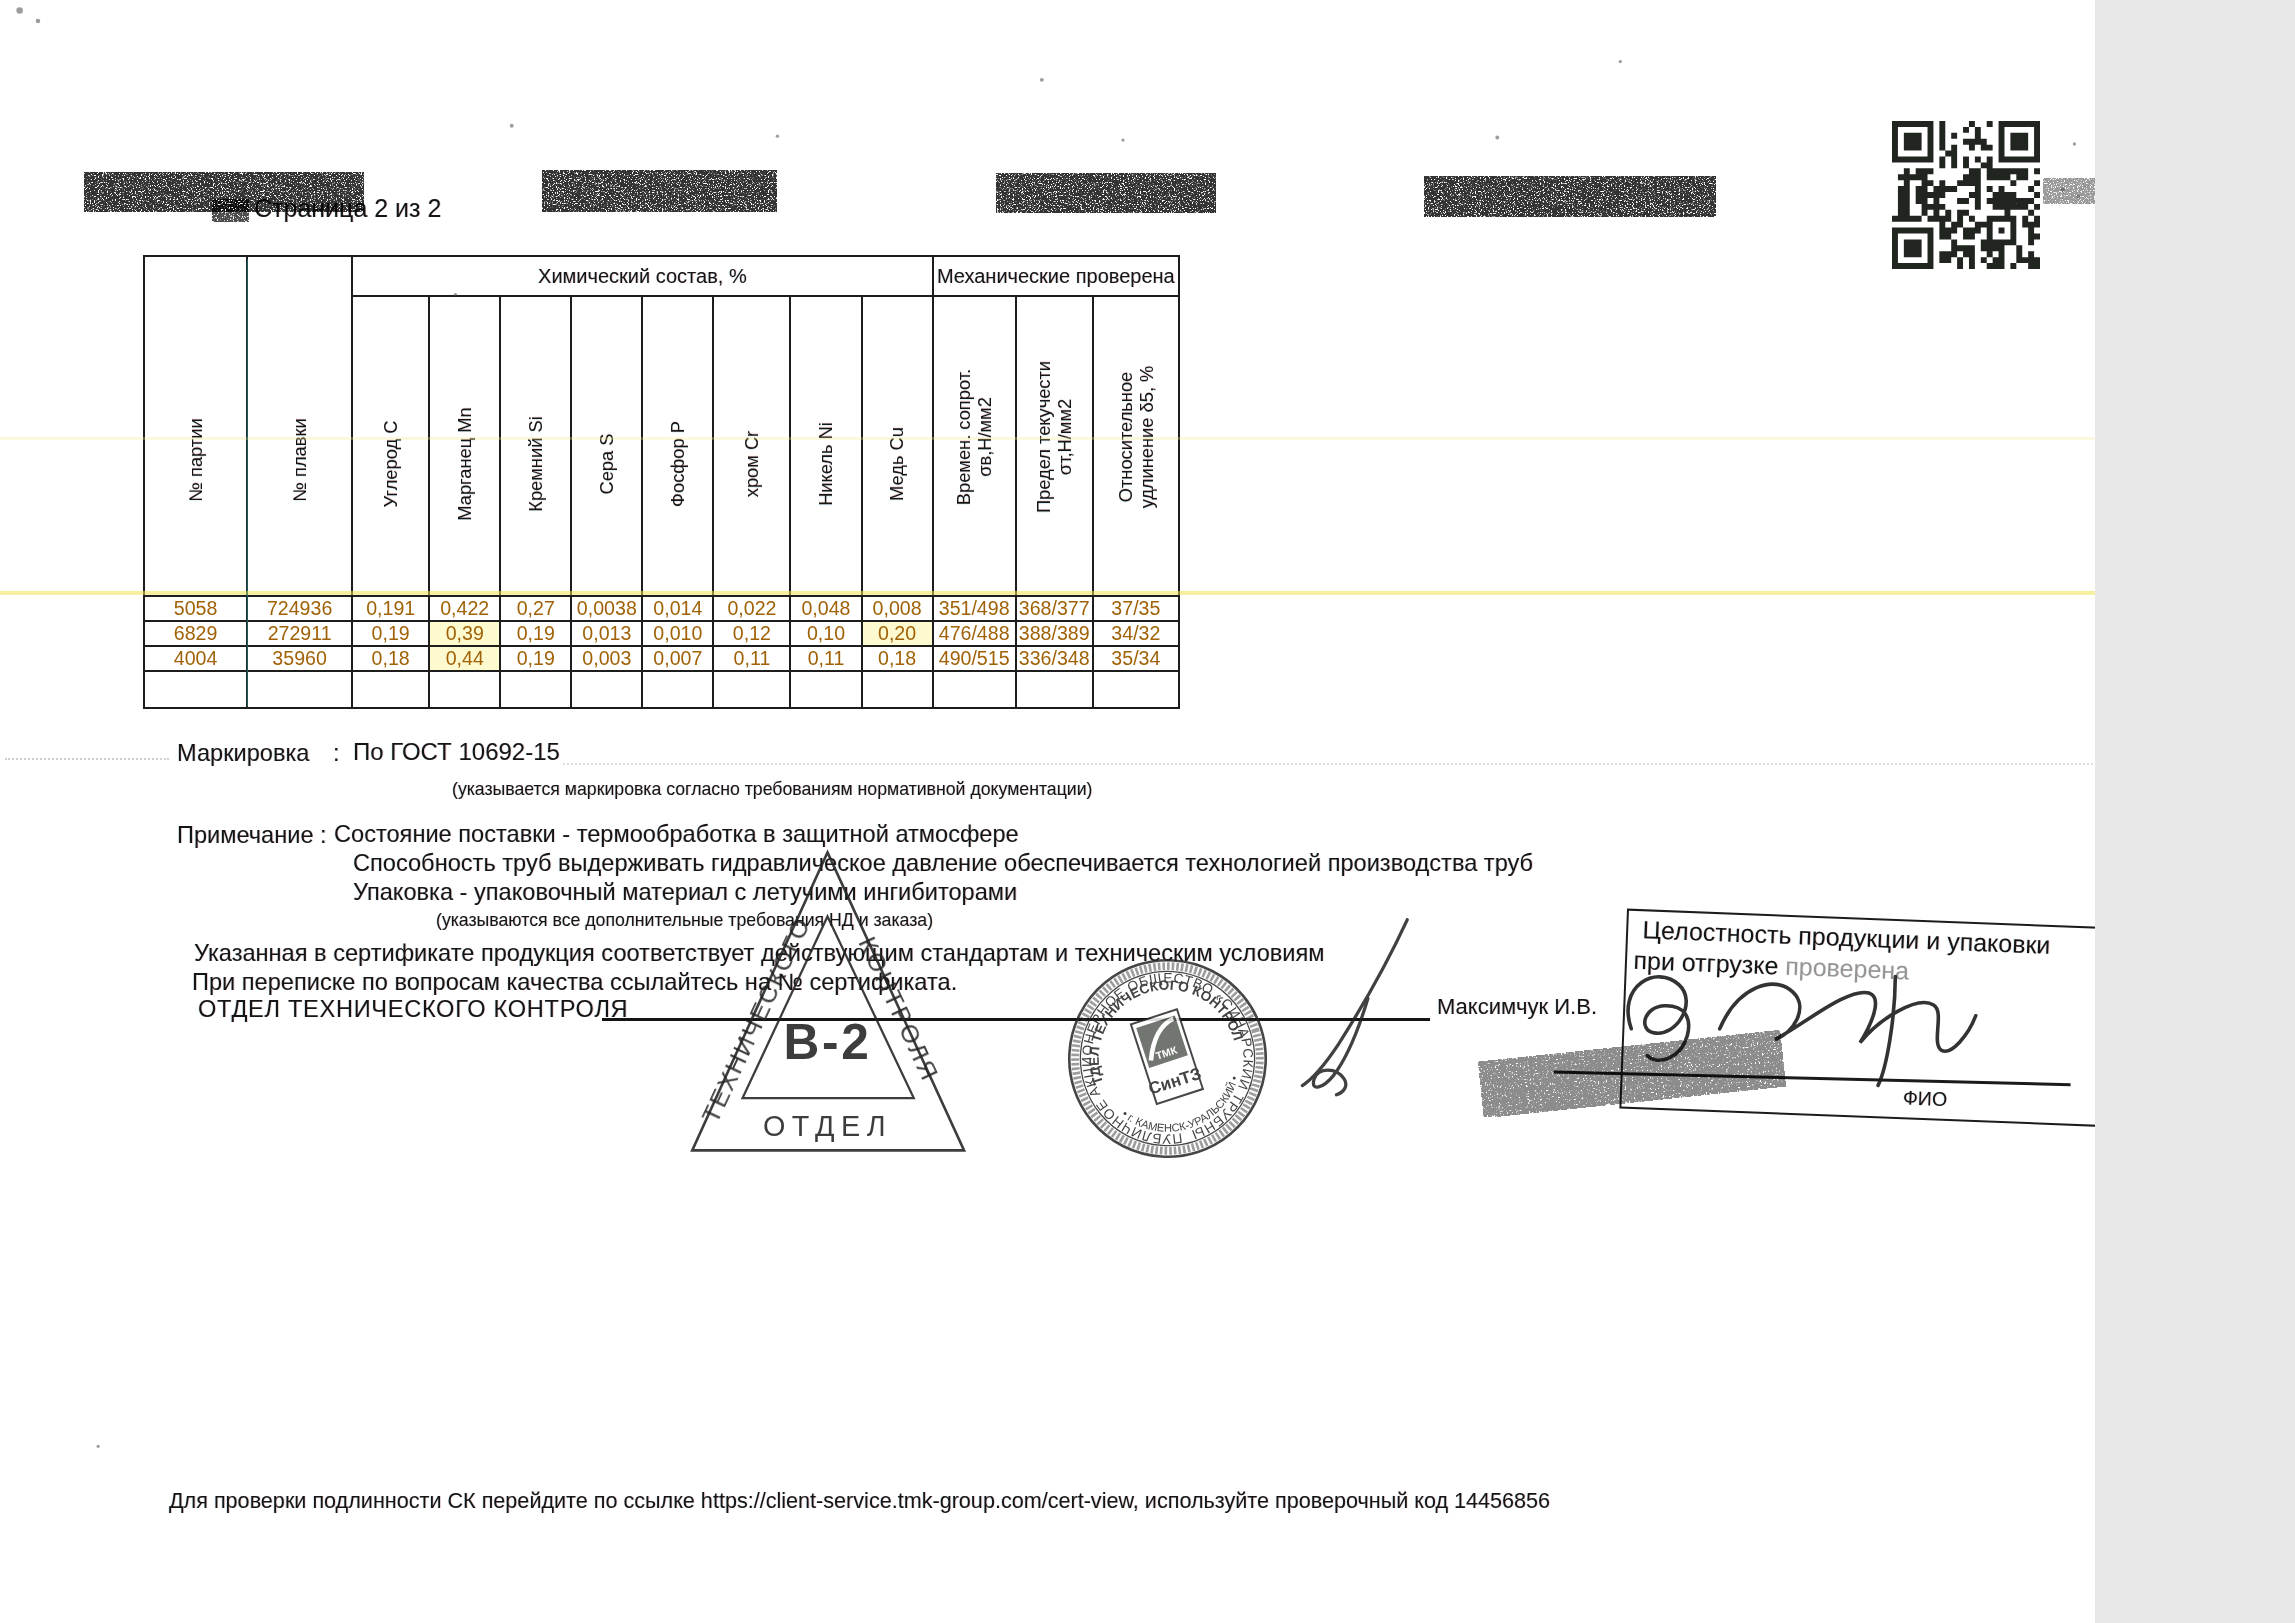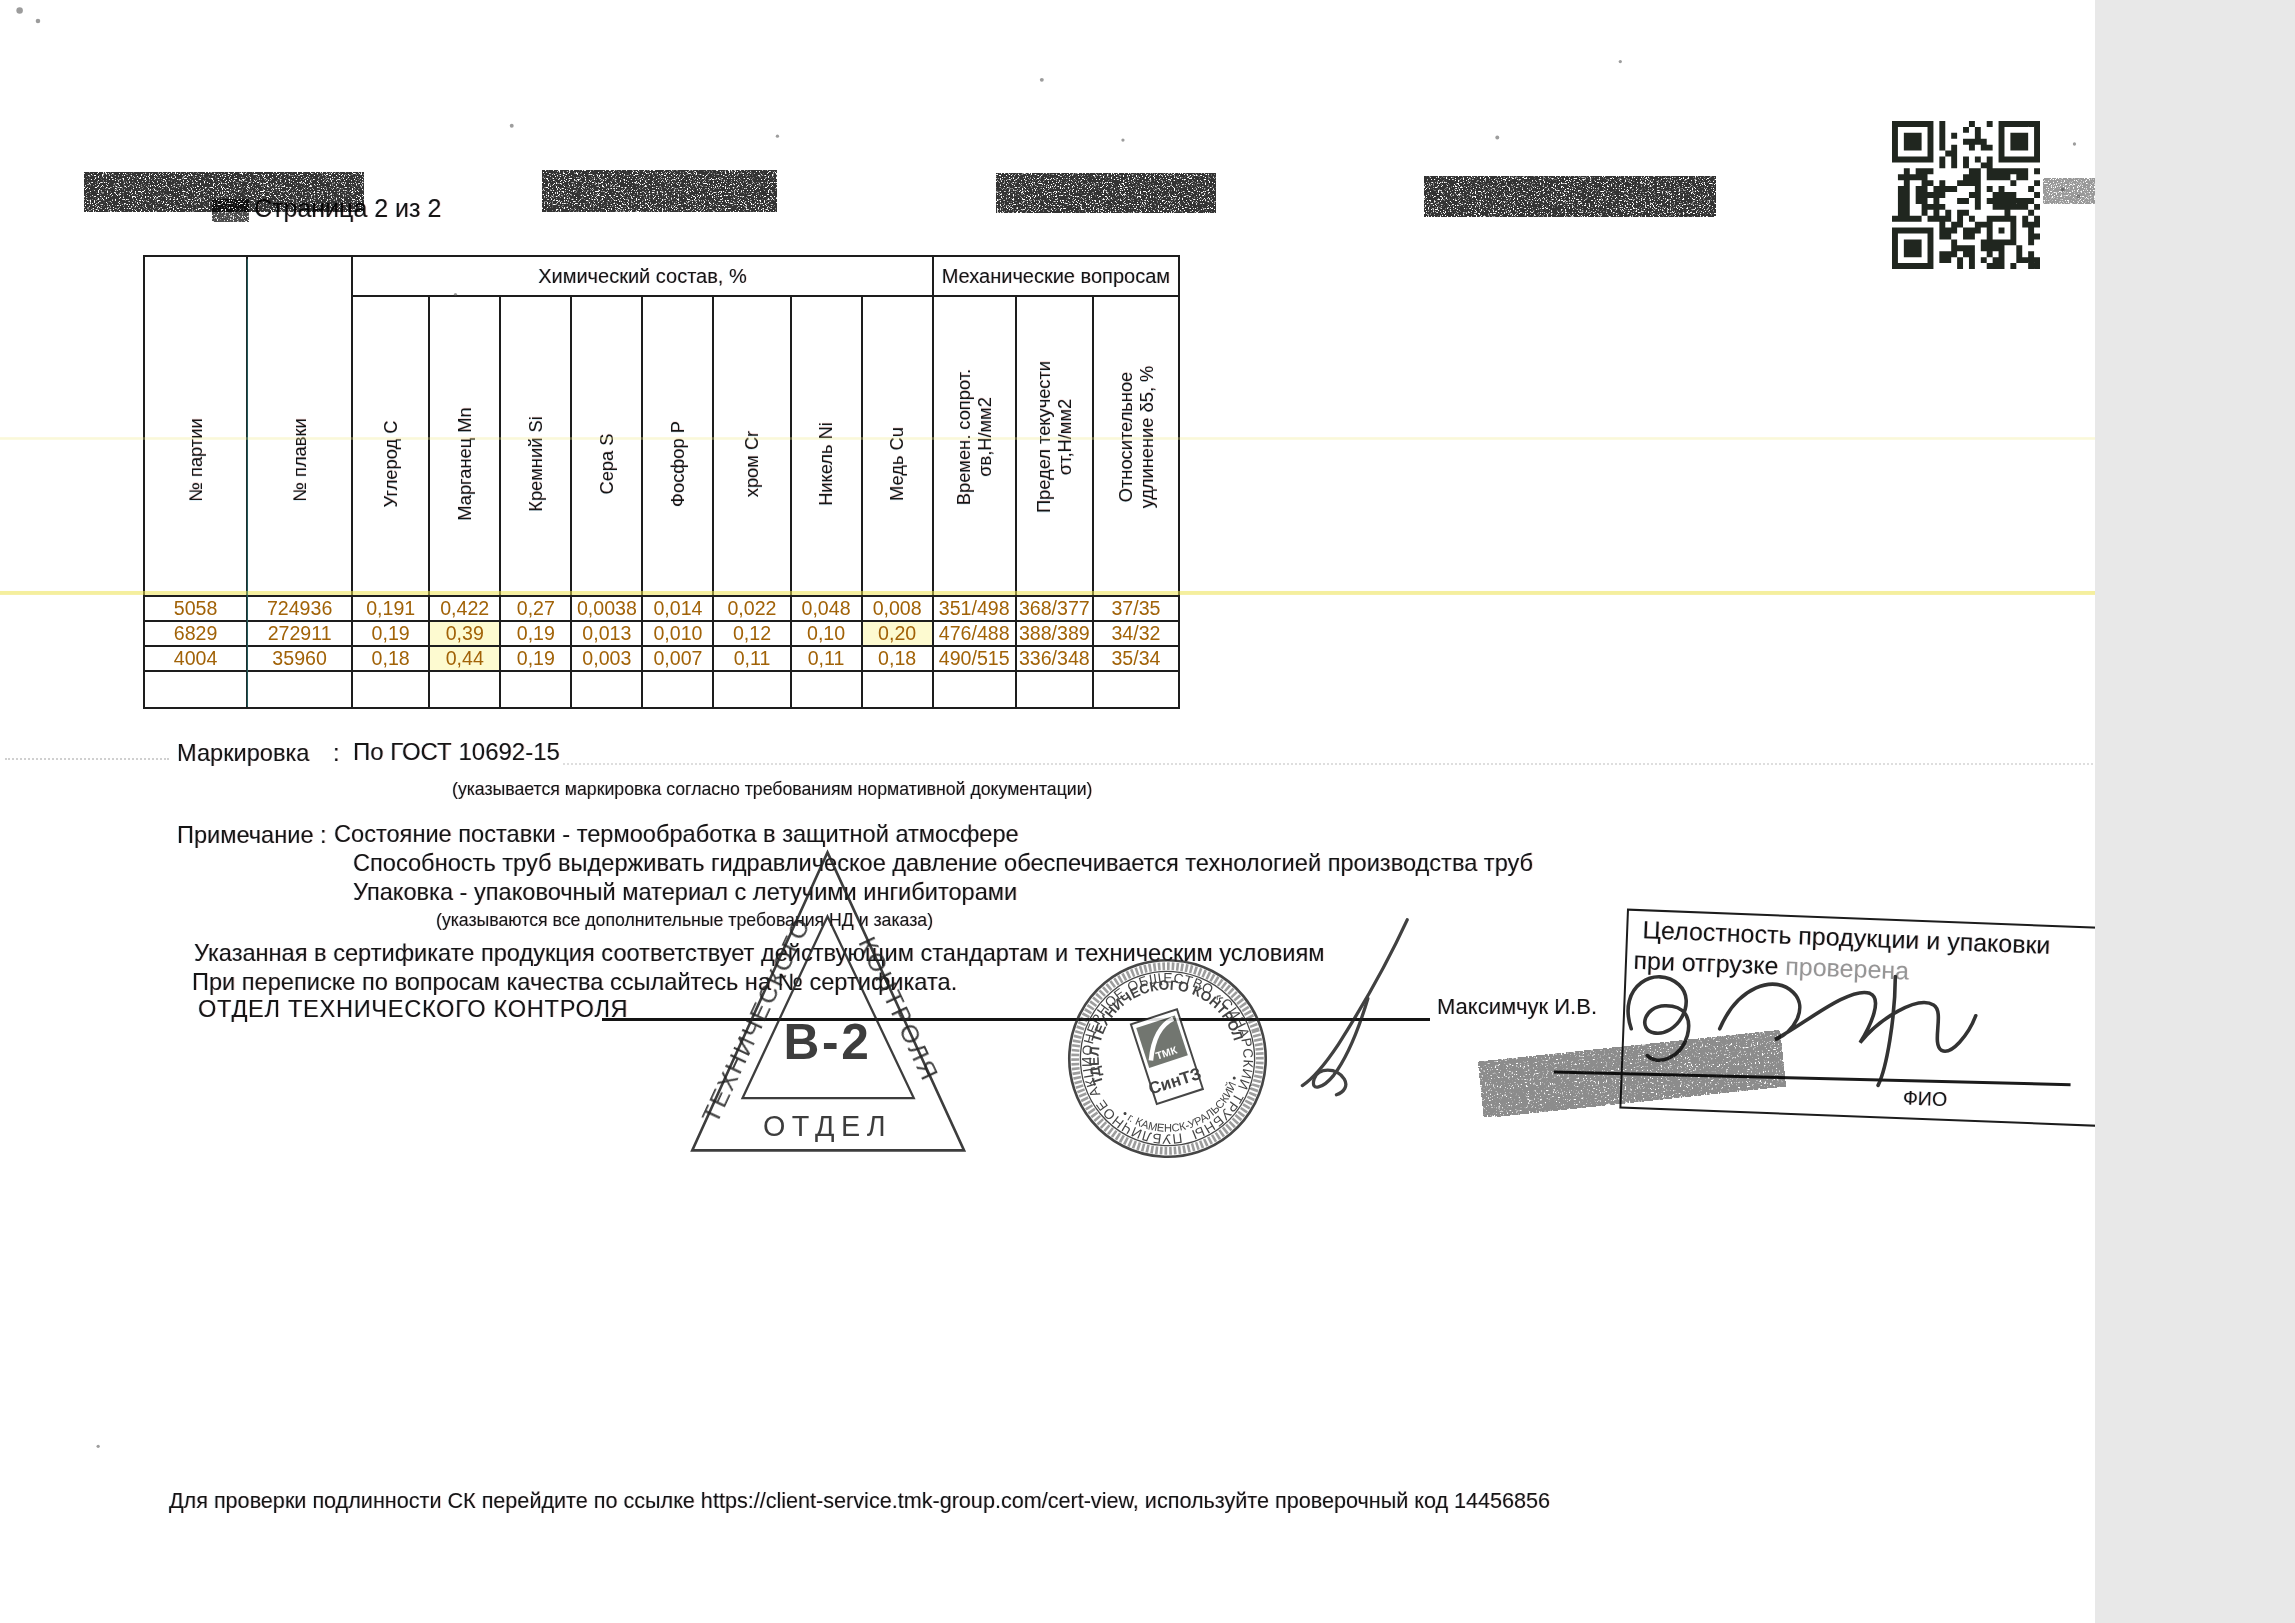--- a/index.html
+++ b/index.html
@@ -72,21 +72,21 @@
     </colgroup>
     <tbody>
           <tr>
       <th class="vh" rowspan="2">
         <div class="vtext vtall txt">№ партии</div>
             </th>
       <th class="vh" rowspan="2">
         <div class="vtext vtall txt">№ плавки</div>
             </th>
       <th class="gh txt" colspan="8">Химический состав, %</th>
-      <th class="gh txt" colspan="3">Механические вопросам</th>
+      <th class="gh txt" colspan="3">Механические проверена</th>
     </tr>
     <tr class="vh-row">
       <th class="vh">
               <div class="vtext txt">Углерод C</div>
             </th>
       <th class="vh">
               <div class="vtext txt">Марганец Mn</div>
             </th>
       <th class="vh">
               <div class="vtext txt">Кремний Si</div>

